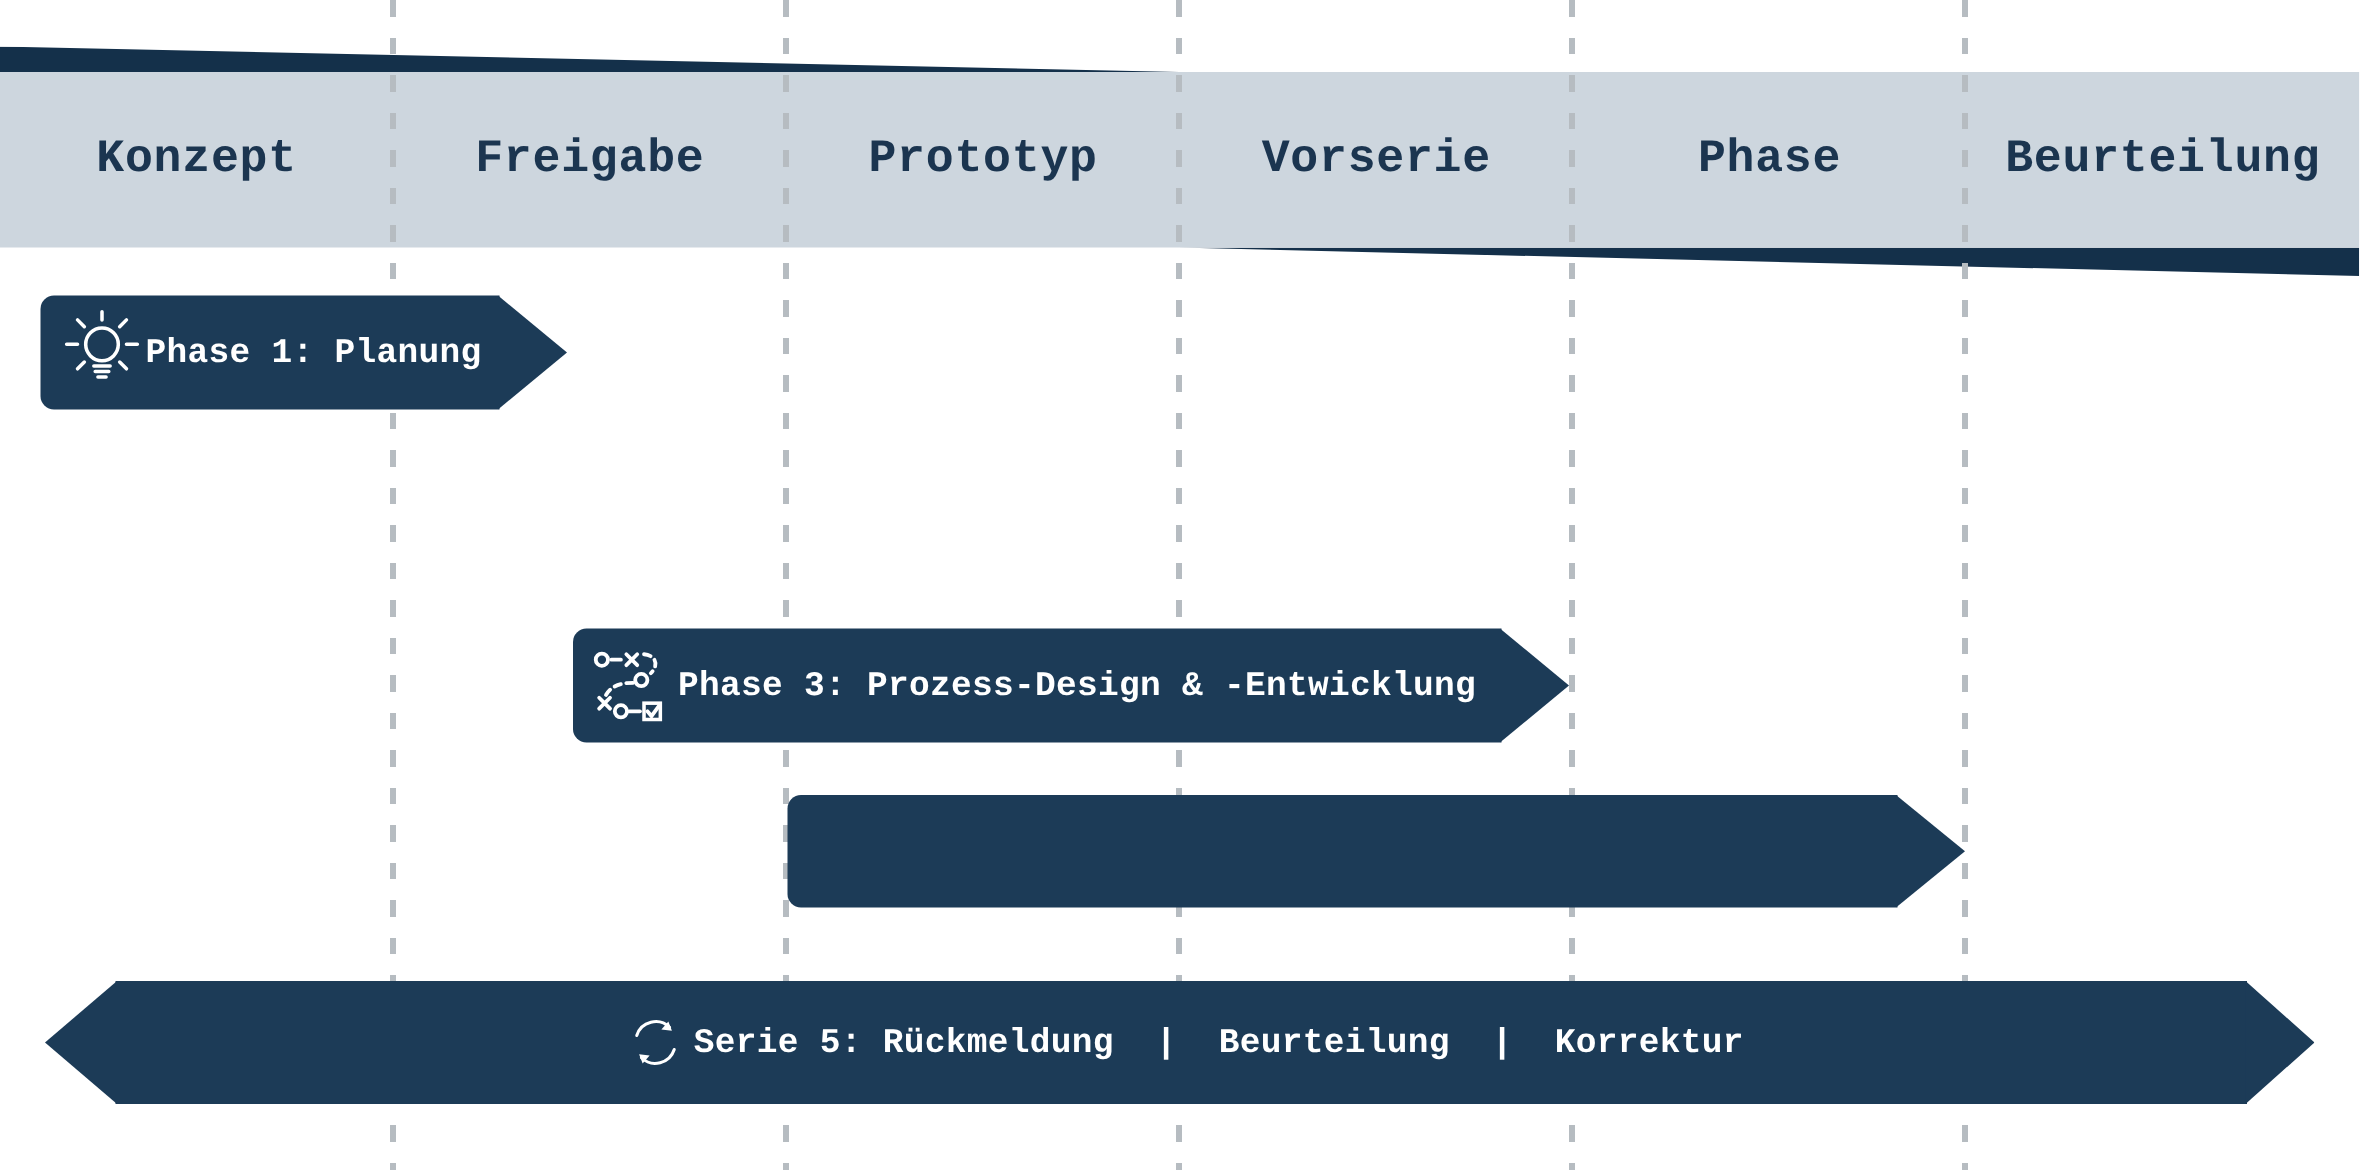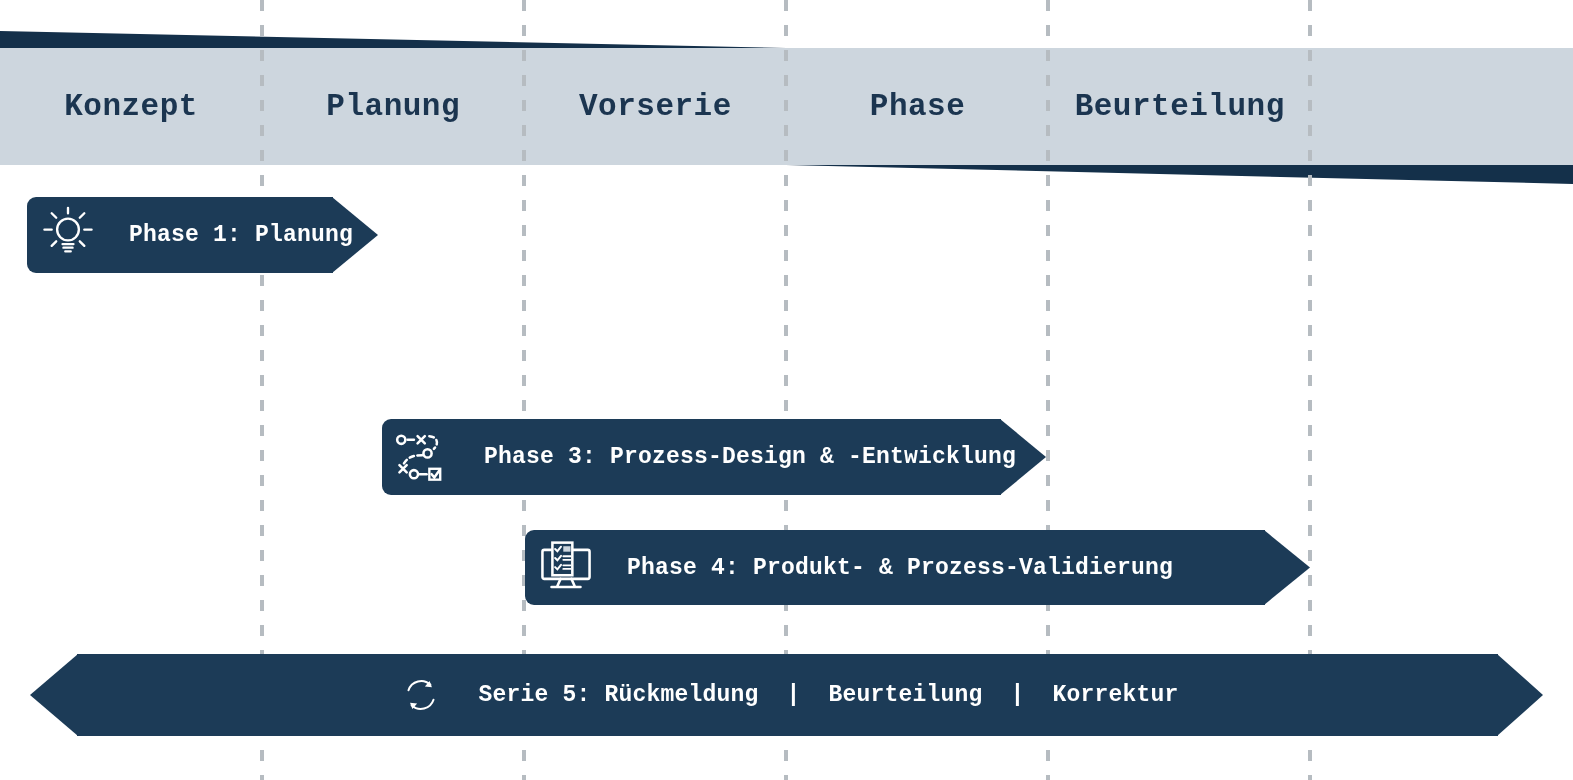--- a/index.html
+++ b/index.html
@@ -47,41 +47,44 @@
     position:absolute;top:0;bottom:0;width:46px;
     background:#1c3b57;
     clip-path:polygon(0 0,100% 50%,0 100%);
   }
   .bar .tip-left{
     position:absolute;top:0;bottom:0;left:0;width:48px;
     background:#1c3b57;
     clip-path:polygon(100% 0,0 50%,100% 100%);
   }
   .bar .content{
-    position:relative;display:flex;align-items:center;gap:32px;
+    position:relative;display:flex;align-items:center;gap:0;
     padding-left:12px;z-index:2;
   }
   .bar.center .content{margin:0 auto;padding-left:0;}
   .bar-label{
     color:#ffffff;font-size:23px;font-weight:700;white-space:pre;letter-spacing:.2px;
   }
   .icon{width:58px;height:58px;flex:0 0 auto;display:block;}
   .icon svg{width:100%;height:100%;display:block;}
 </style>
 </head>
 <body>
 
 <div class="canvas">
 
   <div class="band">
     <div class="band-cell">
       <span class="band-label">Konzept</span>
     </div>
     <div class="band-cell">
-      <span class="band-label">Planung</span>
+      <span class="band-label">Freigabe</span>
+    </div>
+    <div class="band-cell">
+      <span class="band-label">Prototyp</span>
     </div>
     <div class="band-cell">
       <span class="band-label">Vorserie</span>
     </div>
     <div class="band-cell">
       <span class="band-label">Phase</span>
     </div>
     <div class="band-cell">
       <span class="band-label">Beurteilung</span>
     </div>
@@ -131,36 +134,20 @@
           <path d="M41.5 51l3 3.5 5.5-7.5"></path>
         </svg>
       </span>
       <span class="bar-label">Phase 3: Prozess-Design &amp; -Entwicklung</span>
     </div>
   </div>
 
   <div class="bar" style="left:525px;top:530px;width:785px;height:75px">
     <div class="body" style="width:740px"></div>
     <div class="tip-right" style="left:739px"></div>
-    <div class="content">
-      <span class="icon">
-        <svg viewBox="0 0 64 64" fill="none" stroke="#ffffff" stroke-width="2.8" stroke-linecap="round">
-          <rect x="6" y="12" width="52" height="32" rx="2"></rect>
-          <rect x="17" y="4" width="22" height="36" fill="#1c3b57"></rect>
-          <path stroke-width="2.2" d="M20 11l2.5 2.5 4-5"></path>
-          <rect x="29" y="8" width="8" height="6" fill="#cdd6de" stroke="none"></rect>
-          <path stroke-width="2.2" d="M20 21l2.5 2.5 4-5"></path>
-          <path stroke-width="2" d="M29 19h8M29 23h8"></path>
-          <path stroke-width="2.2" d="M20 31l2.5 2.5 4-5"></path>
-          <path stroke-width="2" d="M29 29h8M29 33h8"></path>
-          <path d="M26 44l-4 9M38 44l4 9M16 53h32"></path>
-        </svg>
-      </span>
-      <span class="bar-label">Phase 4: Produkt- &amp; Prozess-Validierung</span>
-    </div>
   </div>
 
   <div class="bar center" style="left:30px;top:654px;width:1515px;height:82px">
     <div class="body" style="left:47px;width:1421px;border-radius:0"></div>
     <div class="tip-left"></div>
     <div class="tip-right" style="left:1467px"></div>
     <div class="content">
       <span class="icon" style="width:50px;height:50px">
         <svg viewBox="0 0 64 64" fill="none" stroke="#ffffff" stroke-width="2.6" stroke-linecap="round">
           <path d="M16 26a17 17 0 0 1 28-7"></path>

